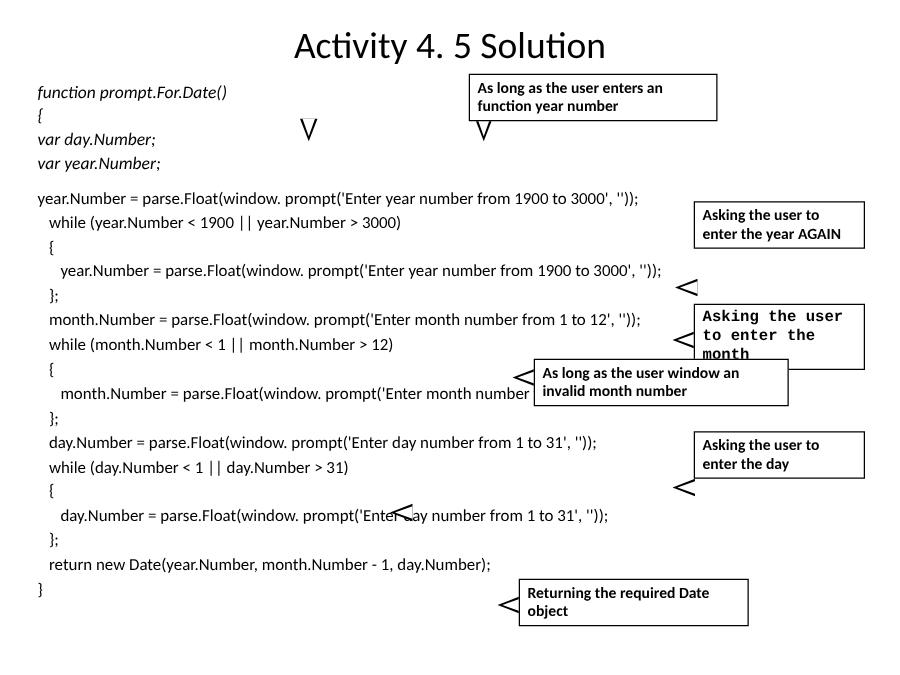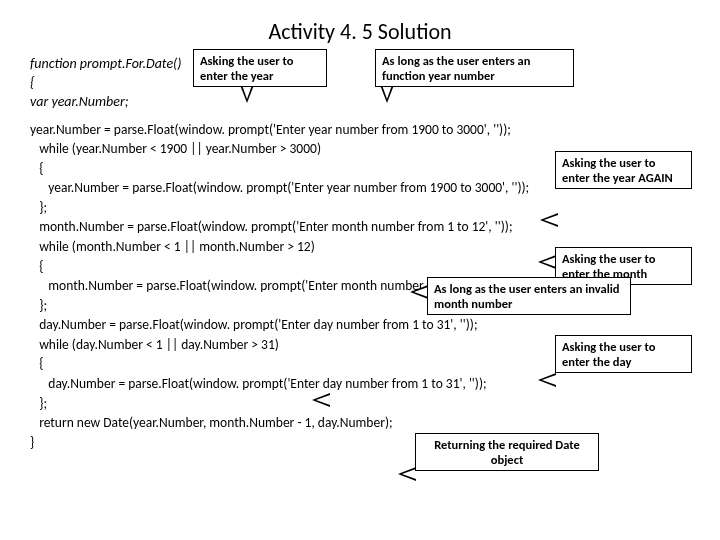--- a/index.html
+++ b/index.html
@@ -7,21 +7,21 @@
     padding: 0;
     width: 720px;
     height: 540px;
     font-family: Calibri, Arial, sans-serif;
     background: #fff;
     position: relative;
     overflow: hidden;
   }
   .title {
     text-align: center;
-    font-size: 22px;
+    font-size: 30px;
     font-weight: 400;
     margin-top: 18px;
     margin-bottom: 10px;
   }
   .content {
     position: relative;
     padding: 0 30px 0 30px;
     font-size: 14px;
     line-height: 1.35;
   }
@@ -81,24 +81,24 @@
 </head>
 <body>
 
 <div class="title">Activity 4. 5 Solution</div>
 
 <div class="content">
 
   <div class="decl">
     <div>function prompt.For.Date()</div>
     <div>{</div>
+    <div>var day.Number;</div>
     <div>var year.Number;</div>
   </div>
 
-  <div class="callout" style="left:193px; top:-6px; width:120px;">Asking the user to enter the year</div>
   <div class="pointer ptr-down" style="left:240px; top:30px;"></div>
 
   <div class="callout" style="left:375px; top:-6px; width:185px;">As long as the user enters an function year number</div>
   <div class="pointer ptr-down" style="left:380px; top:30px;"></div>
 
   <div class="code">year.Number = parse.Float(window. prompt('Enter year number from 1900 to 3000', ''));
    while (year.Number &lt; 1900 || year.Number &gt; 3000)
    {
       year.Number = parse.Float(window. prompt('Enter year number from 1900 to 3000', ''));
    };
@@ -111,27 +111,27 @@
    while (day.Number &lt; 1 || day.Number &gt; 31)
    {
       day.Number = parse.Float(window. prompt('Enter day number from 1 to 31', ''));
    };
    return new Date(year.Number, month.Number - 1, day.Number);
 }</div>
 
   <div class="callout" style="left:555px; top:96px; width:123px;">Asking the user to enter the year AGAIN</div>
   <div class="pointer ptr-left" style="left:540px; top:158px;"></div>
 
-  <div class="callout" style="left:555px; top:192px; width:123px;">Asking the user to enter the month</div>
+  <div class="callout" style="left:555px; top:178px; width:123px;font-family:Liberation Mono, monospace;">Asking the user to enter the month</div>
   <div class="pointer ptr-left" style="left:538px; top:200px;"></div>
 
-  <div class="callout" style="left:427px; top:222px; width:190px;">As long as the user enters an invalid month number</div>
+  <div class="callout" style="left:427px; top:222px; width:190px;">As long as the user window an invalid month number</div>
   <div class="pointer ptr-left" style="left:410px; top:230px;"></div>
 
   <div class="callout" style="left:555px; top:280px; width:123px;">Asking the user to enter the day</div>
   <div class="pointer ptr-left" style="left:538px; top:318px;"></div>
 
   <div class="pointer ptr-left" style="left:312px; top:338px;"></div>
 
-  <div class="callout" style="left:415px; top:378px; width:170px;text-align:center;">Returning the required Date object</div>
+  <div class="callout" style="left:415px; top:398px; width:170px;">Returning the required Date object</div>
   <div class="pointer ptr-left" style="left:398px; top:412px;"></div>
 
 </div>
 
 </body></html>

